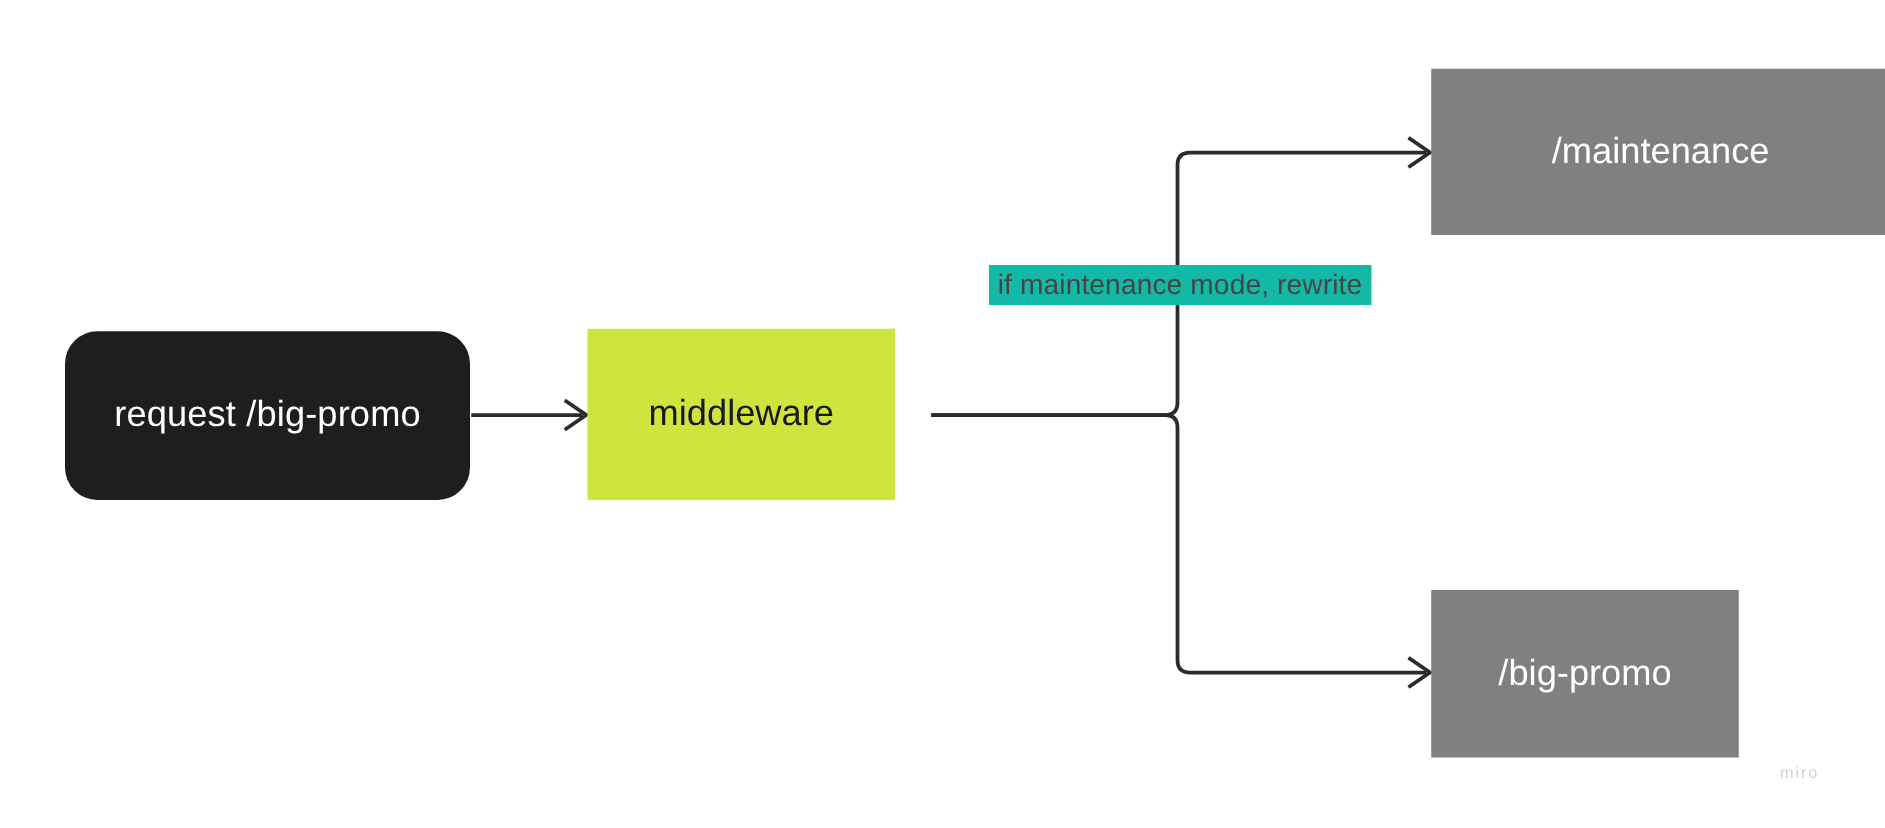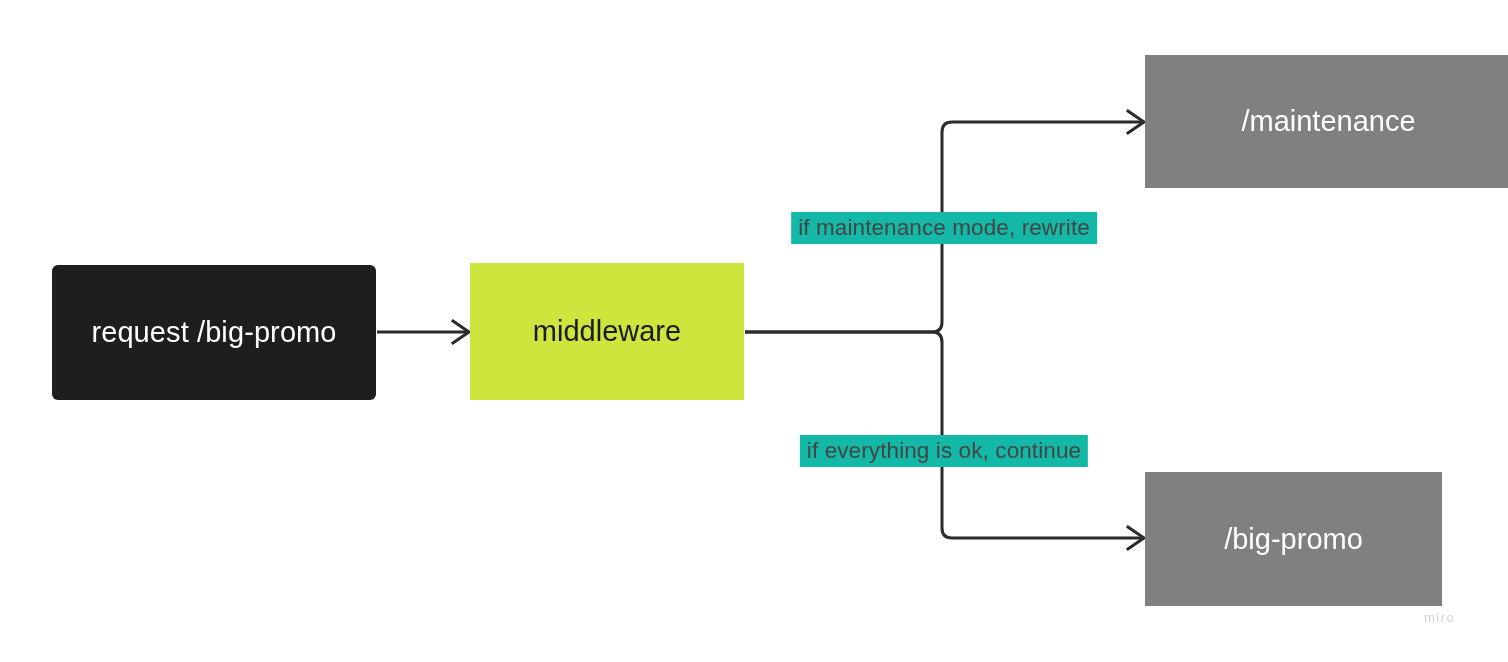--- a/index.html
+++ b/index.html
@@ -28,33 +28,33 @@
     line-height: 1.2;
   }
 
   
   #node-request {
     left: 52px;
     top: 265px;
     width: 324px;
     height: 135px;
     background: #1e1e1e;
-    border-radius: 6px;
+    border-radius: 26px;
   }
   #node-request .node-label {
     color: #ffffff;
     font-size: 29px;
     letter-spacing: 0.1px;
   }
 
   
   #node-middleware {
     left: 470px;
     top: 263px;
-    width: 274px;
+    width: 246px;
     height: 137px;
     background: #cde53d;
     border-radius: 0px;
   }
   #node-middleware .node-label {
     color: #1a1a1a;
     font-size: 29px;
   }
 
   
@@ -68,21 +68,21 @@
   }
   #node-maintenance {
     left: 1145px;
     top: 55px;
     width: 367px;
     height: 133px;
   }
   #node-bigpromo {
     left: 1145px;
     top: 472px;
-    width: 297px;
+    width: 246px;
     height: 134px;
   }
 
   
   #connectors {
     position: absolute;
     left: 0;
     top: 0;
     width: 1508px;
     height: 662px;
@@ -169,17 +169,16 @@
   <div class="node node-gray" id="node-maintenance">
     <span class="node-label">/maintenance</span>
   </div>
 
   <div class="node node-gray" id="node-bigpromo">
     <span class="node-label">/big-promo</span>
   </div>
 
   <div class="edge-label" id="edge-label-maintenance">if maintenance mode, rewrite</div>
 
-  <div class="edge-label" id="edge-label-continue">if everything is ok, continue</div>
 
   <div id="watermark">miro</div>
 
 </div>
 
 </body></html>

